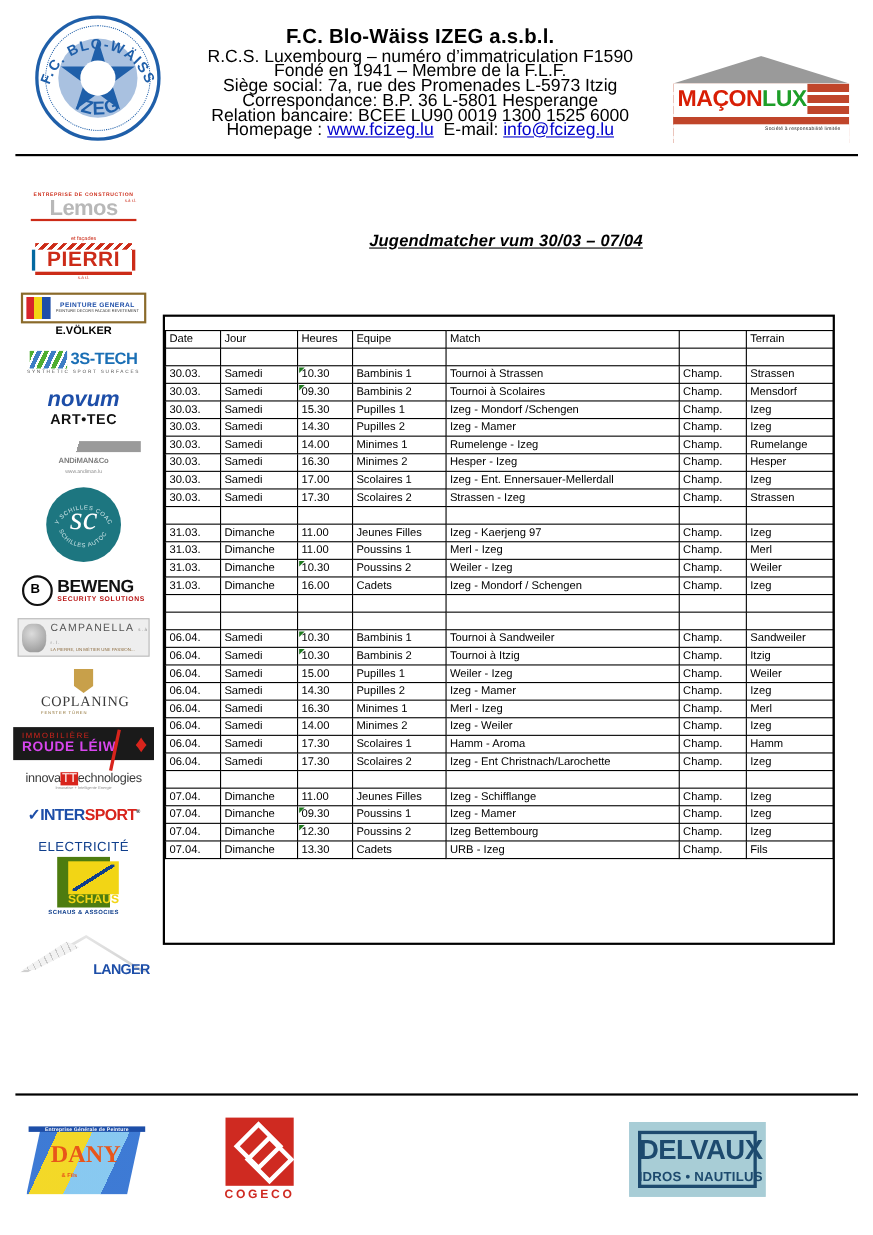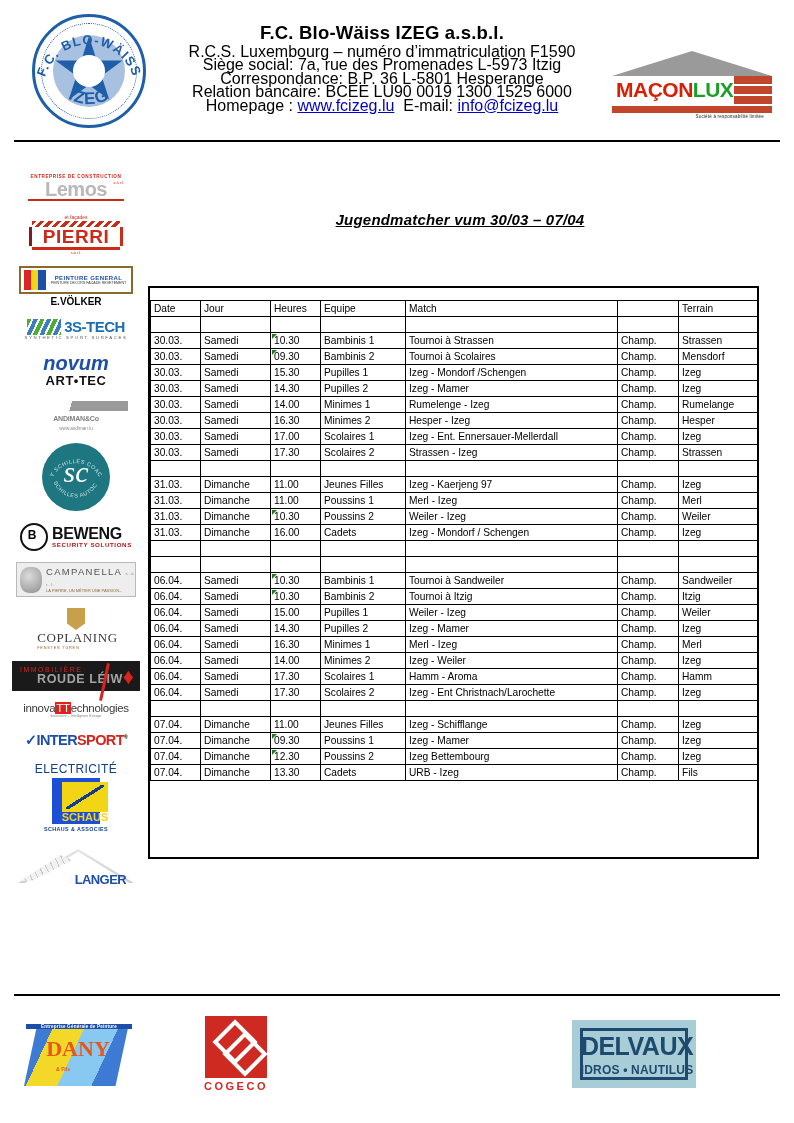--- a/index.html
+++ b/index.html
@@ -234,21 +234,21 @@
   .sp-lemos { background: #ffffff; padding: 2px 0 3px; }
   .sp-lemos .cap { font-size: 4.6px; font-weight: bold; color: #cc2b18; letter-spacing: 0.6px; }
   .sp-lemos .nm { font-size: 20px; font-weight: bold; color: #b8b8b8; letter-spacing: -0.5px; line-height: 20px; }
   .sp-lemos .rule { height: 2px; background: #cc2b18; width: 96px; margin: 0 auto; }
   .sp-lemos .sarl { position:absolute; right: 16px; top: 8px; font-size: 4px; color: #cc2b18; }
 
   .sp-pierri { padding: 1px 0 2px; }
   .sp-pierri .top { font-size: 5px; color: #cc2b18; }
   .sp-pierri .zig { height: 6px; width: 88px; margin: 1px auto 0;
     background: repeating-linear-gradient(135deg, #cc2b18 0 3px, #ffffff 3px 6px); }
-  .sp-pierri .box { border-left: 3px solid #7f1d1d; border-right: 3px solid #cc2b18;
+  .sp-pierri .box { border-left: 3px solid #0369a1; border-right: 3px solid #cc2b18;
     width: 88px; margin: 0 auto; }
   .sp-pierri .nm { font-size: 19px; font-weight: bold; color: #cc2b18; line-height: 19px; letter-spacing: 0.5px; }
   .sp-pierri .bar { height: 3px; background: #cc2b18; width: 88px; margin: 1px auto 0; }
   .sp-pierri .sub { font-size: 4px; color: #cc2b18; }
 
   .sp-volker .frame { border: 2px solid #8a6a2a; width: 110px; margin: 0 auto; padding: 2px 0; background:#fff; position:relative; display:flex; align-items:center; }
   .sp-volker .sw { width: 22px; height: 20px; margin-left: 3px;
     background: linear-gradient(to right, #d8242a 0 7px, #f2d515 7px 14px, #1d4ea8 14px 22px); }
   .sp-volker .pg { flex: 1; }
   .sp-volker .pg-t { font-size: 6px; font-weight: bold; color: #1d4ea8; letter-spacing: 0.4px; }
@@ -308,57 +308,57 @@
   .sp-prom { padding: 2px 0; position: relative; height: 48px; }
   .sp-prom .tri { position: absolute; left: 22px; top: 0; width: 84px; height: 46px;
     background: #8e8e8e; clip-path: polygon(50% 0%, 100% 100%, 0% 100%); }
   .sp-prom .nm { position: absolute; left: 0; top: 24px; width: 128px; font-size: 10px;
     font-weight: bold; color: #ffffff; letter-spacing: 1px; }
   .sp-prom .m { position: absolute; left: 0; top: 30px; width: 128px; font-size: 21px;
     font-weight: bold; color: #ffffff; line-height: 20px; }
 
   .sp-roude { background: #1a1a1a; padding: 5px 0; position: relative; }
   .sp-roude .t1 { font-size: 7px; color: #d8241c; letter-spacing: 1.5px; text-align: left; padding-left: 8px; }
-  .sp-roude .t2 { font-size: 12.5px; color: #a3a3a3; font-weight: bold; letter-spacing: 0.6px;
-    text-align: center; padding-left: 8px; line-height: 13px; }
+  .sp-roude .t2 { font-size: 12.5px; color: #d946ef; font-weight: bold; letter-spacing: 0.6px;
+    text-align: left; padding-left: 8px; line-height: 13px; }
   .sp-roude .slash { position: absolute; right: 34px; top: 2px; width: 3px; height: 38px;
     background: #d8241c; transform: rotate(12deg); }
   .sp-roude .lion { position: absolute; right: 6px; top: 5px; font-size: 22px; color: #d8241c; line-height: 22px; }
 
   .sp-innova { padding: 2px 0; position: relative; }
   .sp-innova .nm { font-size: 11.5px; color: #3a3a3a; letter-spacing: -0.3px; }
   .sp-innova .nm em { background: #d8241c; color: #ffffff; font-style: normal; padding: 0 1px; }
   .sp-innova .sub { font-size: 3.6px; color: #8a8a8a; }
 
   .sp-inter { padding: 3px 0; }
   .sp-inter .nm { font-size: 14.5px; font-weight: bold; letter-spacing: -0.6px; }
   .sp-inter .chk { color: #1d4ea8; }
   .sp-inter .i1 { color: #1d4ea8; }
   .sp-inter .i2 { color: #d8241c; }
   .sp-inter sup { font-size: 5px; }
 
   .sp-schaus { padding: 2px 0; }
   .sp-schaus .el { font-size: 12px; font-weight: normal; color: #0f3e8c; letter-spacing: 0.4px; }
-  .sp-schaus .box { width: 48px; height: 46px; background: #1d4ed8; margin: 2px auto 0;
+  .sp-schaus .box { width: 48px; height: 46px; background: #4d7c0f; margin: 2px auto 0;
     position: relative; }
   .sp-schaus .yel { position: absolute; left: 10px; top: 4px; width: 46px; height: 30px; background: #f2d515; }
   .sp-schaus .zz { position: absolute; left: 14px; top: 7px; width: 38px; height: 24px;
     background: linear-gradient(to bottom right, transparent 46%, #0f3e8c 46%, #0f3e8c 54%, transparent 54%); }
   .sp-schaus .nm2 { position: absolute; left: 0; bottom: 1px; width: 66px; font-size: 11px;
     font-weight: bold; color: #f2d515; }
   .sp-schaus .sub { font-size: 5.4px; font-weight: bold; color: #0f3e8c; letter-spacing: 0.4px; margin-top: 2px; }
 
   .sp-langer { padding: 2px 0; position: relative; height: 44px; }
   .sp-langer .roof { position: absolute; left: 6px; top: 6px; width: 116px; height: 34px;
     background: linear-gradient(to bottom, #e6e6e6, #cfcfcf);
     clip-path: polygon(0% 100%, 52% 0%, 100% 100%, 96% 100%, 52% 8%, 6% 100%); }
   .sp-langer .slats { position: absolute; left: 8px; top: 12px; width: 52px; height: 26px;
     background: repeating-linear-gradient(65deg, #f2f2f2 0 5px, #c8c8c8 5px 6px);
     clip-path: polygon(0% 100%, 78% 0%, 100% 20%, 22% 100%); }
-  .sp-langer .nm { position: absolute; right: 14px; bottom: 4px; font-size: 13px;
+  .sp-langer .nm { position: absolute; right: 4px; bottom: 4px; font-size: 13px;
     font-weight: bold; color: #1d4ea8; letter-spacing: -0.6px; text-align: center; }
 
   
   #footer-rule {
     position: absolute;
     left: 14px; top: 994px;
     width: 766px; height: 2px;
     background: #000000;
   }
   #footer {
@@ -418,20 +418,21 @@
         <path id="arcBot" d="M 20,68 A 42,42 0 0 0 94,68" fill="none"></path>
       </defs>
       <text><textPath href="#arcTop" startOffset="50%" text-anchor="middle">F.C. BLO-WÄISS</textPath></text>
       <text style="font-size:17px"><textPath href="#arcBot" startOffset="50%" text-anchor="middle">IZEG</textPath></text>
     </svg>
   </div>
 
   <div id="header-text">
     <span class="club-name">F.C. Blo-Wäiss IZEG a.s.b.l.</span>
     <span class="line">R.C.S. Luxembourg – numéro d’immatriculation F1590</span>
+    <span class="line">Fondé en 1941 – Membre de la F.L.F.</span>
     <span class="line">Siège social: 7a, rue des Promenades  L-5973 Itzig</span>
     <span class="line">Correspondance: B.P. 36  L-5801 Hesperange</span>
     <span class="line">Relation bancaire: BCEE LU90 0019 1300 1525 6000</span>
     <span class="line">
       <span>Homepage : </span><a href="#">www.fcizeg.lu</a>&nbsp;&nbsp;<span>E-mail: </span><a href="#">info@fcizeg.lu</a>
     </span>
   </div>
 
   <div id="maconlux">
     <div class="ml-brickwall"></div>

